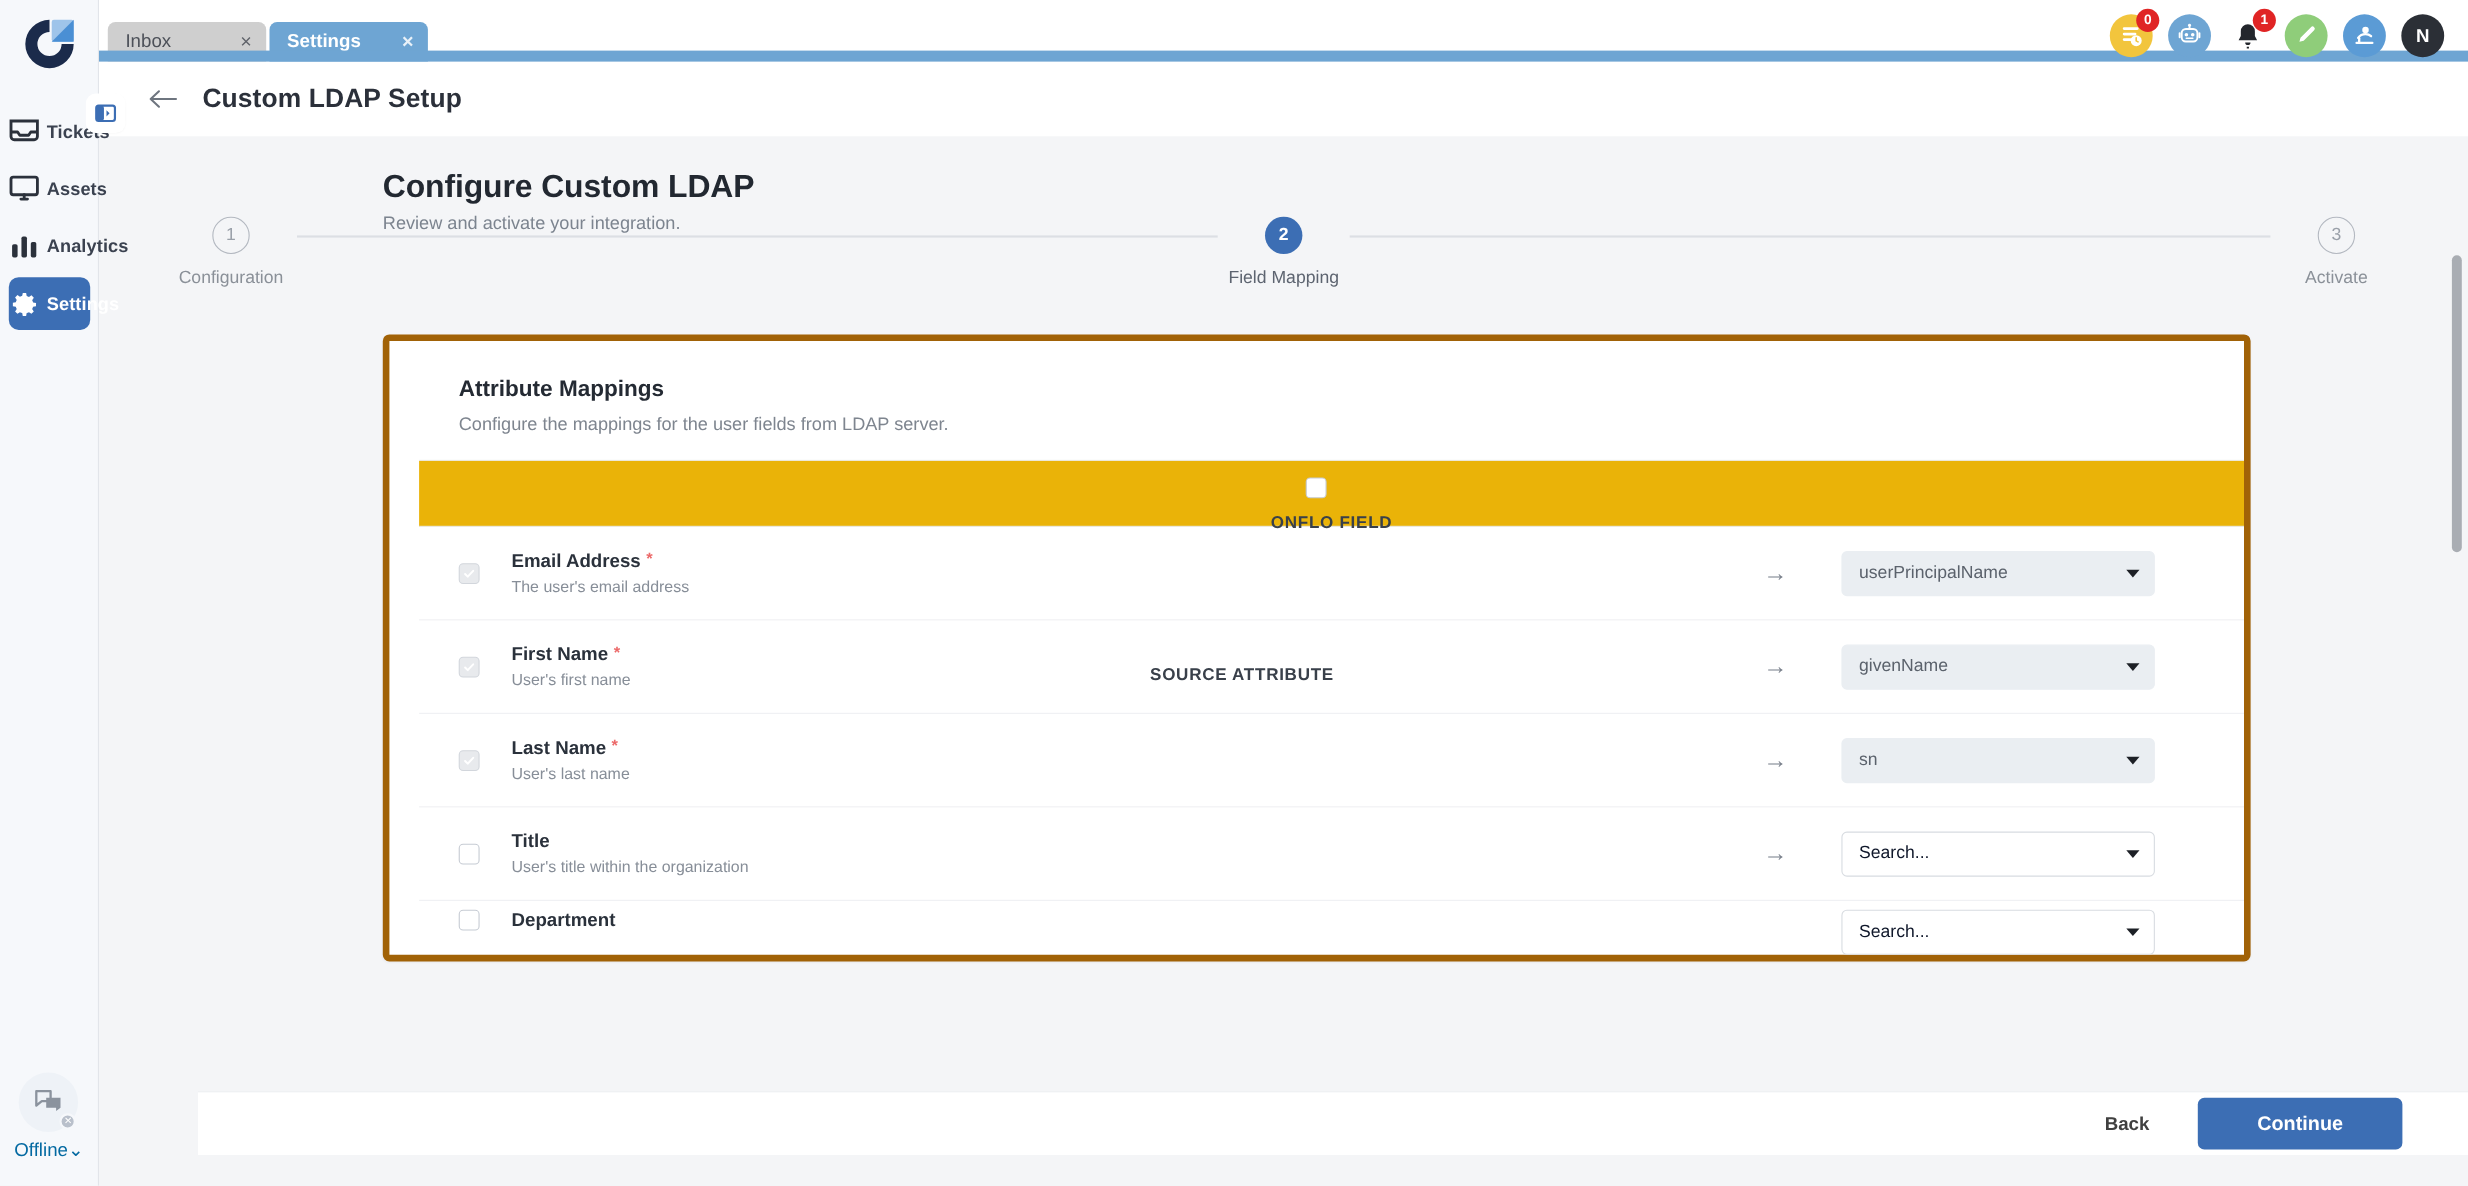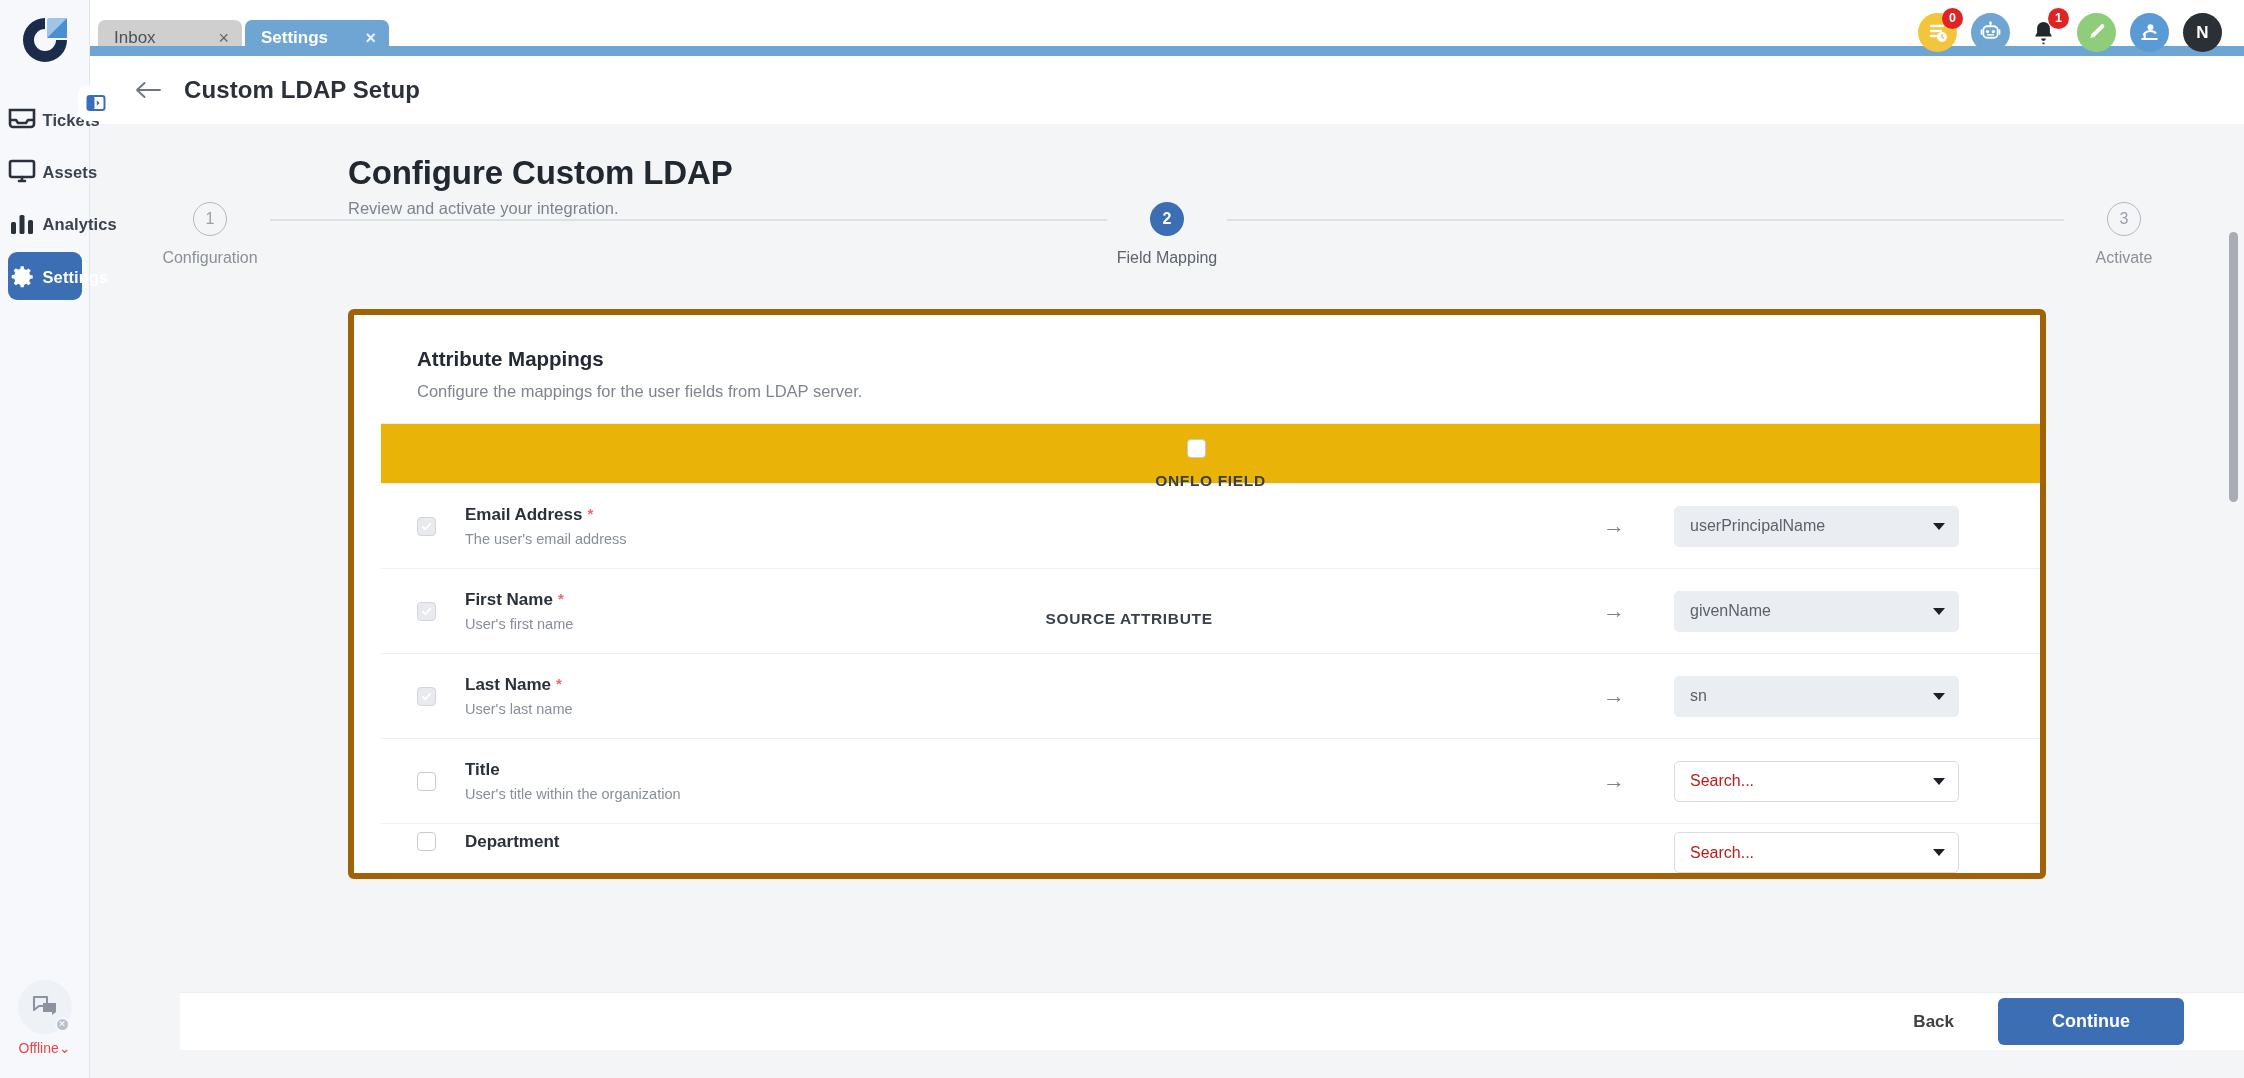--- a/index.html
+++ b/index.html
@@ -37,21 +37,21 @@
     width:54px; height:54px; border-radius:50%;
     background:#eef2f7; display:flex; align-items:center; justify-content:center;
     position:relative;
   }
   .chat-badge {
     position:absolute; right:2px; bottom:2px; width:15px; height:15px; border-radius:50%;
     background:#b9c0cb; border:2px solid #f6f8fb;
     display:flex; align-items:center; justify-content:center;
     color:#fff; font-size:9px; line-height:1;
   }
-  .offline-label { font-size:14px; color:#ef4444; }
+  .offline-label { font-size:17px; color:#0369a1; }
 
   
   .main { flex:1; display:flex; flex-direction:column; min-width:0; position:relative; }
 
   
   .tabstrip {
     height:56px; background:#ffffff; position:relative;
     display:flex; align-items:flex-end; padding-left:8px;
     flex:0 0 56px;
   }
@@ -84,21 +84,21 @@
     border-bottom:1px solid #ffffff;
   }
   .back-arrow { cursor:pointer; display:flex; align-items:center; }
   .pagehead-title { font-size:24px; font-weight:700; color:#2b303a; letter-spacing:.1px; }
 
   
   .scrollbody { flex:1; overflow:hidden; position:relative; background:#f4f5f7; padding-bottom:0; }
   .content { padding:30px 0 0 0; }
 
   .wizard-head { padding-left:258px; }
-  .wizard-title { font-size:33px; font-weight:700; color:#222831; letter-spacing:-.1px; }
+  .wizard-title { font-size:29px; font-weight:700; color:#222831; letter-spacing:-.1px; }
   .wizard-sub { font-size:16.5px; color:#7c848f; margin-top:7px; }
 
   
   .stepper { display:flex; align-items:flex-start; justify-content:center; margin-top:-16px; padding:0 60px; }
   .step { width:120px; display:flex; flex-direction:column; align-items:center; gap:13px; flex:0 0 auto; }
   .step-circle {
     width:34px; height:34px; border-radius:50%;
     display:flex; align-items:center; justify-content:center;
     font-size:16px; font-weight:600;
   }
@@ -154,21 +154,21 @@
   .cbox.checked-disabled { background:#e8eaed; border-color:#d2d6dc; cursor:default; }
   .cbox .tick { width:11px; height:11px; display:block; }
 
   
   .sel {
     height:41px; border-radius:5px;
     display:flex; align-items:center; justify-content:space-between;
     padding:0 13px 0 15px; font-size:16px; cursor:pointer; width:285px;
   }
   .sel.filled { background:#eaeef2; border:1px solid #eaeef2; color:#5b626c; }
-  .sel.empty { background:#ffffff; border:1px solid #d8dce1; color:#b91c1c; }
+  .sel.empty { background:#ffffff; border:1px solid #d8dce1; color:#0f172a; }
   .caret { width:0; height:0; border-left:6px solid transparent; border-right:6px solid transparent; border-top:7px solid #1d2026; }
 
   
   .trow.partial { min-height:40px; overflow:hidden; align-items:flex-start; padding-top:8px; border-bottom:none; }
 
   
   .vscroll { position:absolute; top:0; right:6px; width:9px; height:100%; }
   .vthumb { position:absolute; left:0; width:9px; border-radius:5px; background:#a9adb3; top:108px; height:270px; cursor:pointer; }
 
   

